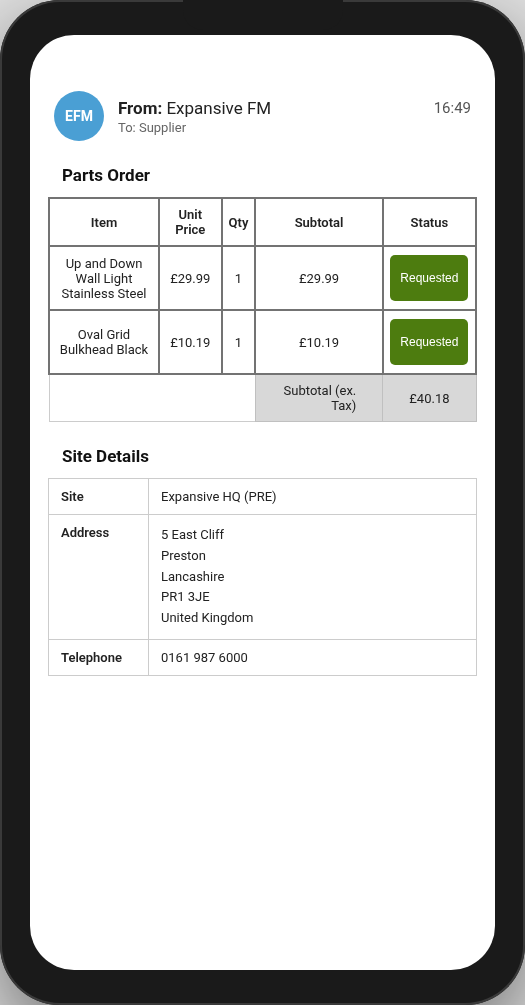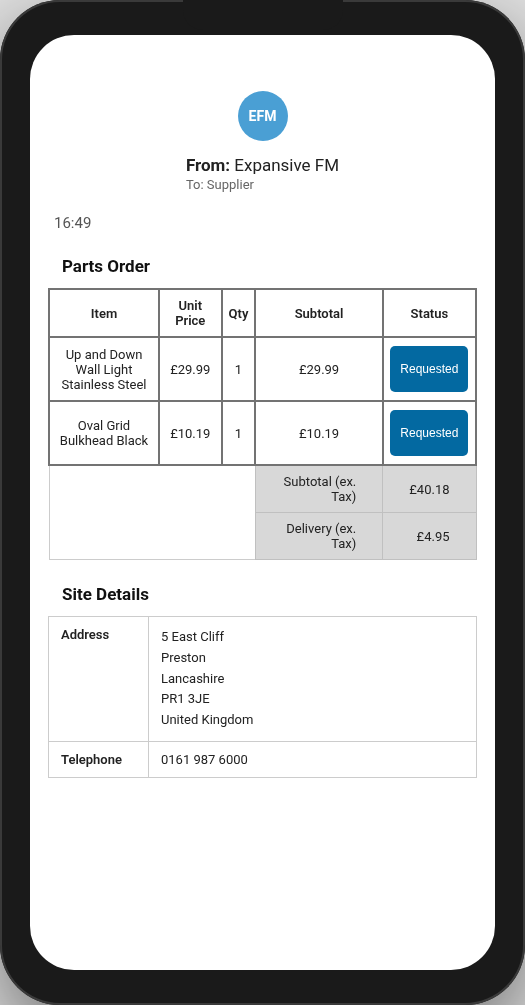--- a/index.html
+++ b/index.html
@@ -55,21 +55,20 @@
     }
 
     .screen-content::-webkit-scrollbar { display: none; }
 
     
     .email-header {
       display: flex;
       align-items: center;
       padding: 16px 24px;
       gap: 14px;
-      flex-direction: column;
     }
 
     .avatar {
       width: 50px;
       height: 50px;
       background: #4a9fd4;
       border-radius: 50%;
       display: flex;
       align-items: center;
       justify-content: center;
@@ -140,21 +139,21 @@
     .parts-table td:first-child {
       text-align: center;
     }
 
     .item-col {
       width: 110px;
       text-align: center;
     }
 
     .status-btn {
-      background: #0369a1;
+      background: #4d7c0f;
       color: white;
       border: none;
       border-radius: 5px;
       padding: 16px 10px;
       font-size: 12px;
       font-weight: 500;
       cursor: pointer;
       white-space: nowrap;
     }
 
@@ -257,32 +256,31 @@
             <td>
               <button class="status-btn">Requested</button>
             </td>
           </tr>
 
           <tr class="summary-row">
             <td colspan="3" style="border:none;background:#d8d8d8;"></td>
             <td class="summary-label-cell" style="text-align:right;">Subtotal (ex. Tax)</td>
             <td>£40.18</td>
           </tr>
-          <tr class="summary-row">
-            <td colspan="3" style="border:none;background:#d8d8d8;"></td>
-            <td class="summary-label-cell" style="text-align:right;">Delivery (ex. Tax)</td>
-            <td>£4.95</td>
-          </tr>
         </tbody>
       </table>
 
       <div class="section-title">Site Details</div>
 
       <table class="site-table">
         <tbody>
+          <tr>
+            <td>Site</td>
+            <td>Expansive HQ (PRE)</td>
+          </tr>
           <tr>
             <td>Address</td>
             <td>
               <div class="address-detail">
                 5 East Cliff<br>Preston<br>Lancashire<br>PR1 3JE<br>United Kingdom
               </div>
             </td>
           </tr>
           <tr>
             <td>Telephone</td>

